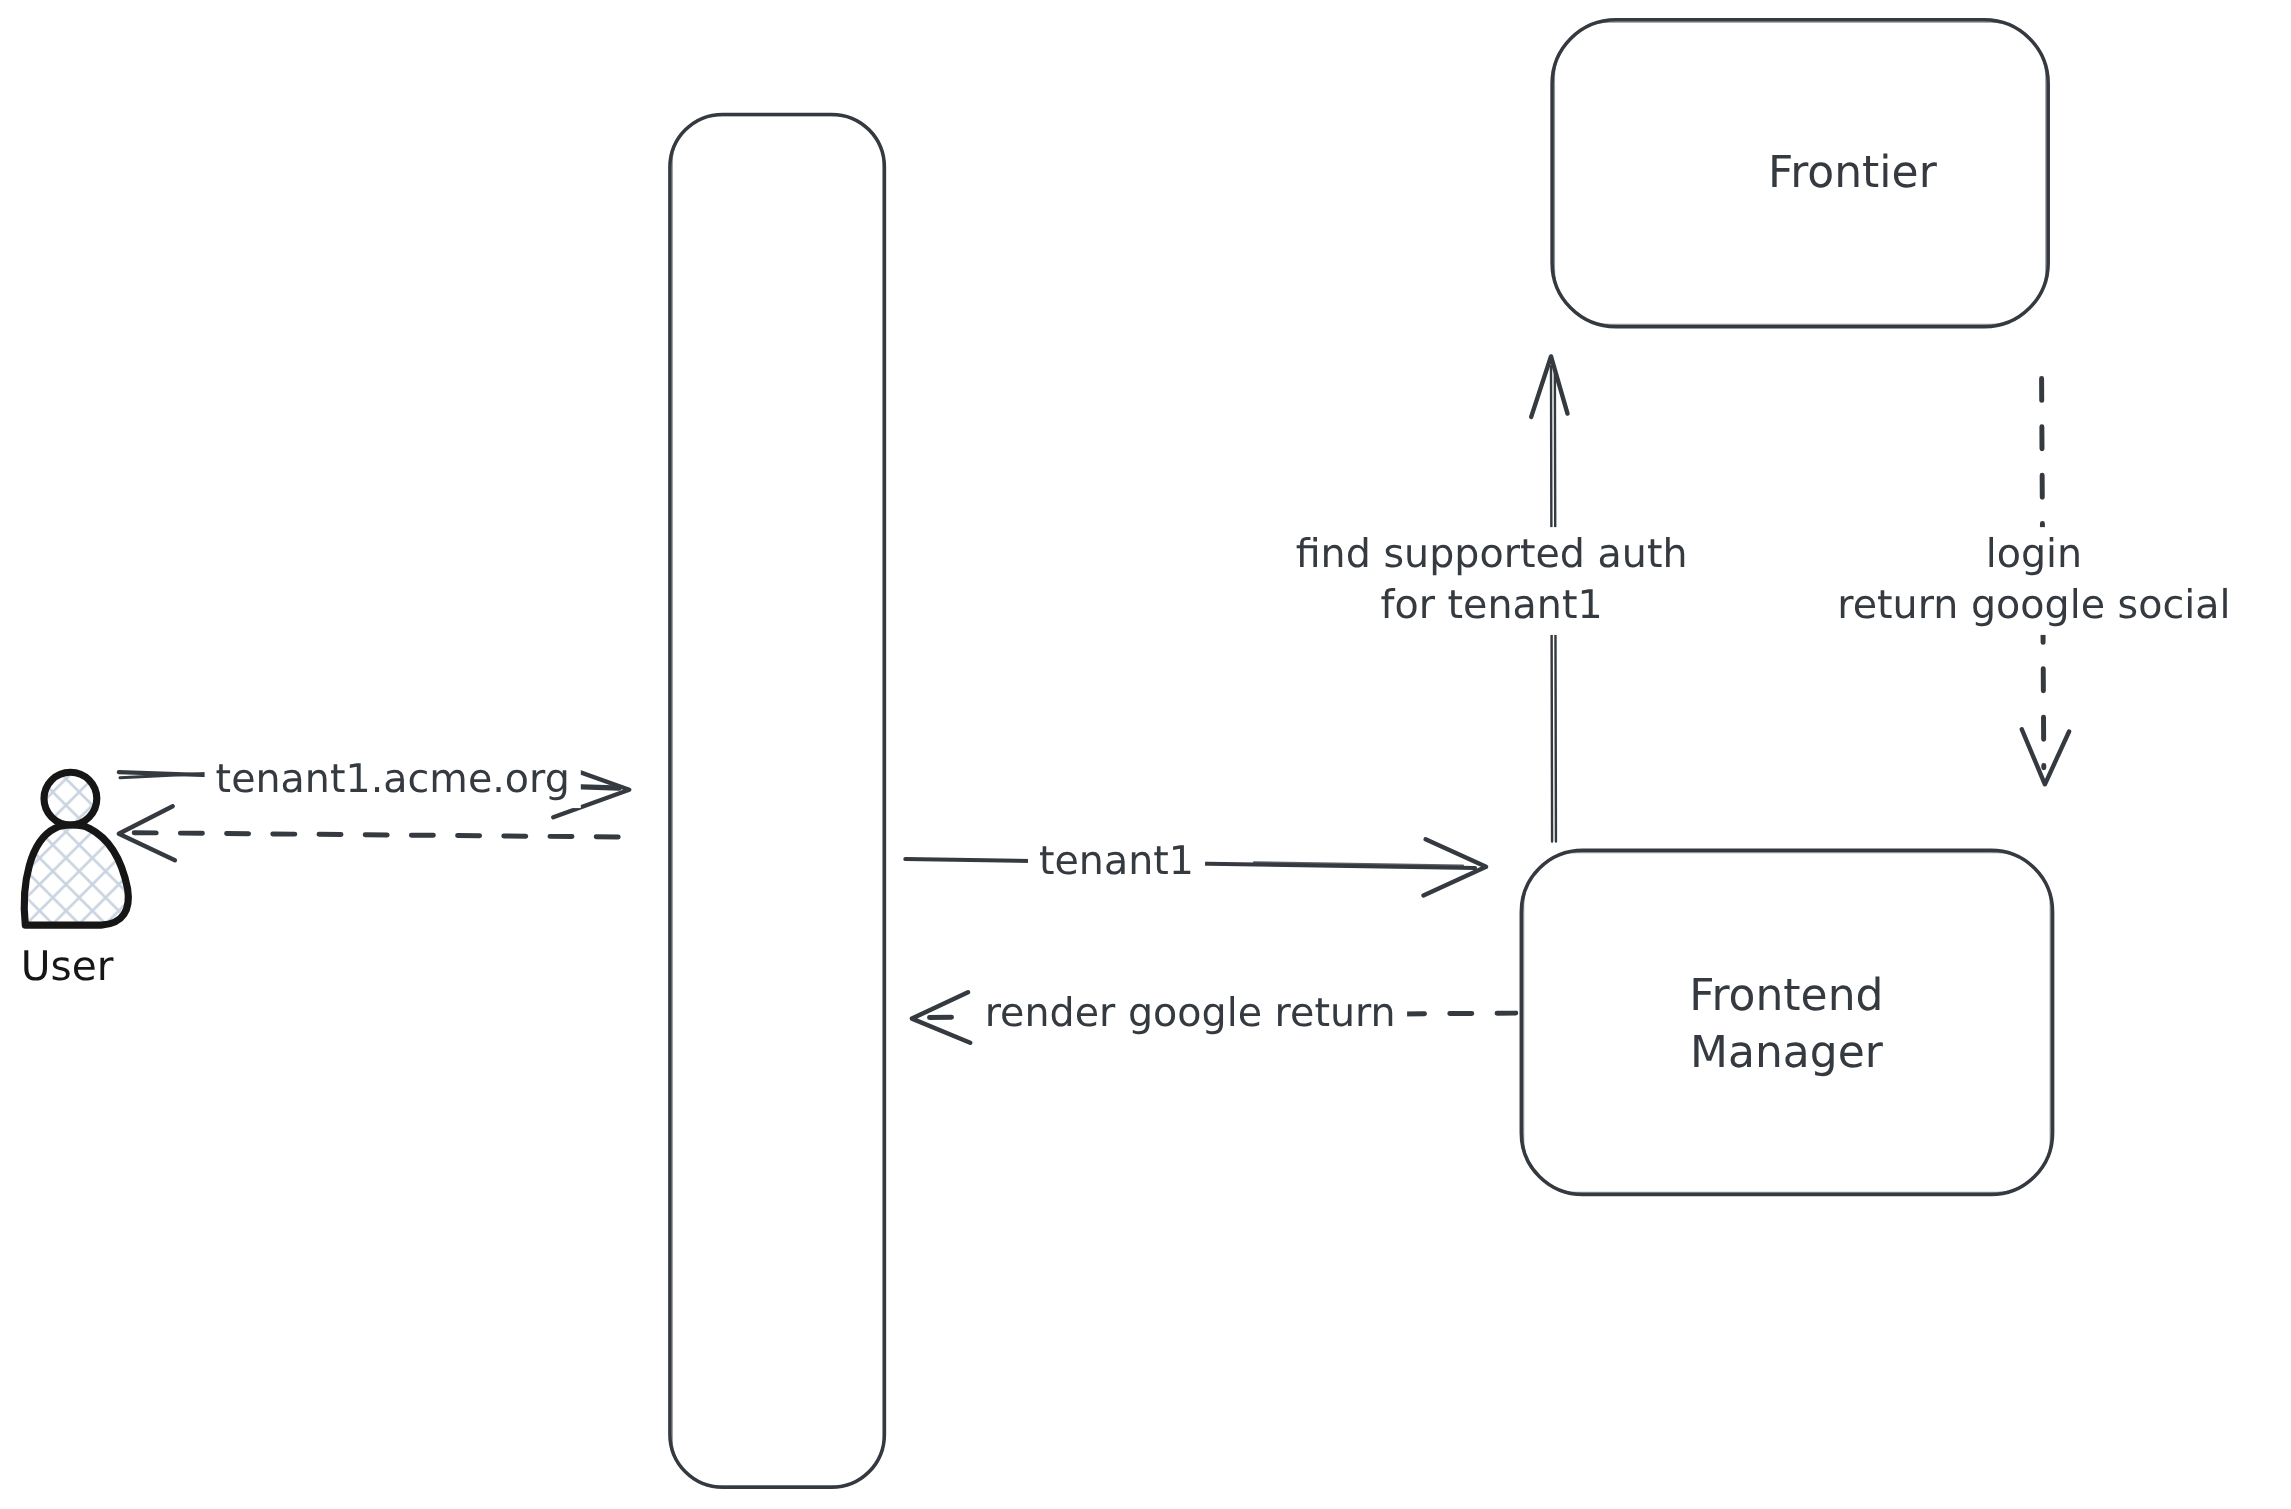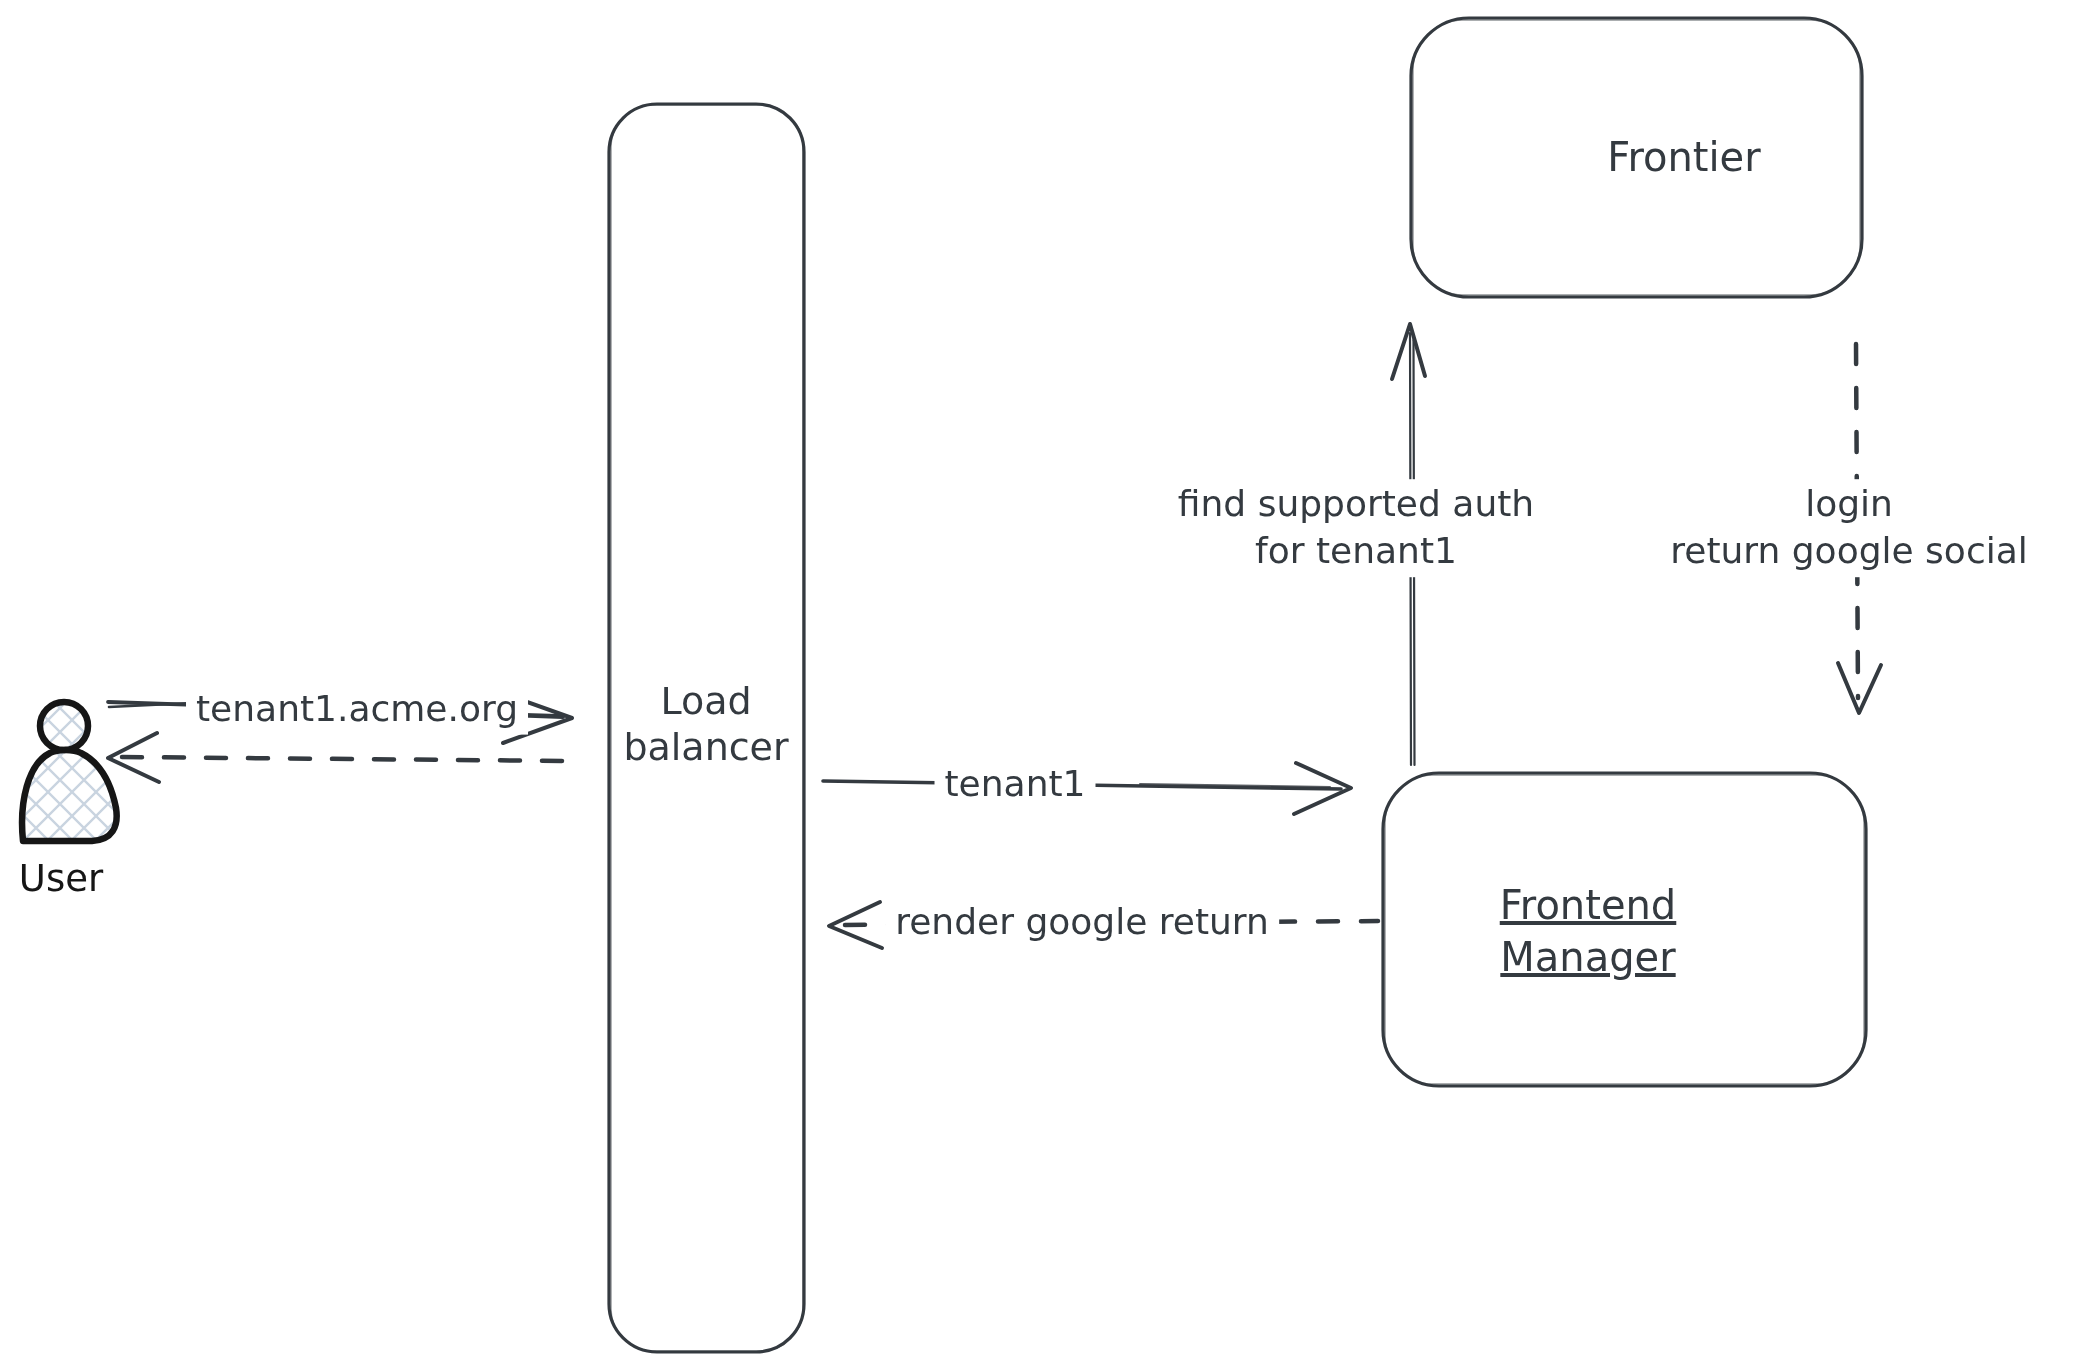--- a/index.html
+++ b/index.html
@@ -92,28 +92,24 @@
     </g>
 
     <g>
       <path d="M1856 344 L1858 698" class="stroke-ink" stroke-width="4.5" stroke-dasharray="20 24"></path>
       <polyline points="1838,663 1859,713 1881,665" class="stroke-ink" stroke-width="4"></polyline>
     </g>
   </svg>
 
   <div class="lbl user-label" style="left:61px;top:878px;">User</div>
 
-  <div class="lbl lb-label" style="left:706px;top:724px;">
-    <div>Load</div>
-    <div>balancer</div>
-  </div>
 
   <div class="lbl node-label" style="left:1637px;top:157px;margin-left:47px;">Frontier</div>
 
-  <div class="lbl node-label" style="left:1588px;top:931px;text-decoration:underline;">
+  <div class="lbl node-label" style="left:1624px;top:931px;">
     <div>Frontend</div>
     <div>Manager</div>
   </div>
 
   <div class="lbl edge-label" style="left:357px;top:709px;">tenant1.acme.org</div>
 
   <div class="lbl edge-label" style="left:1015px;top:784px;">tenant1</div>
 
   <div class="lbl edge-label" style="left:1082px;top:922px;">render google return</div>
 

